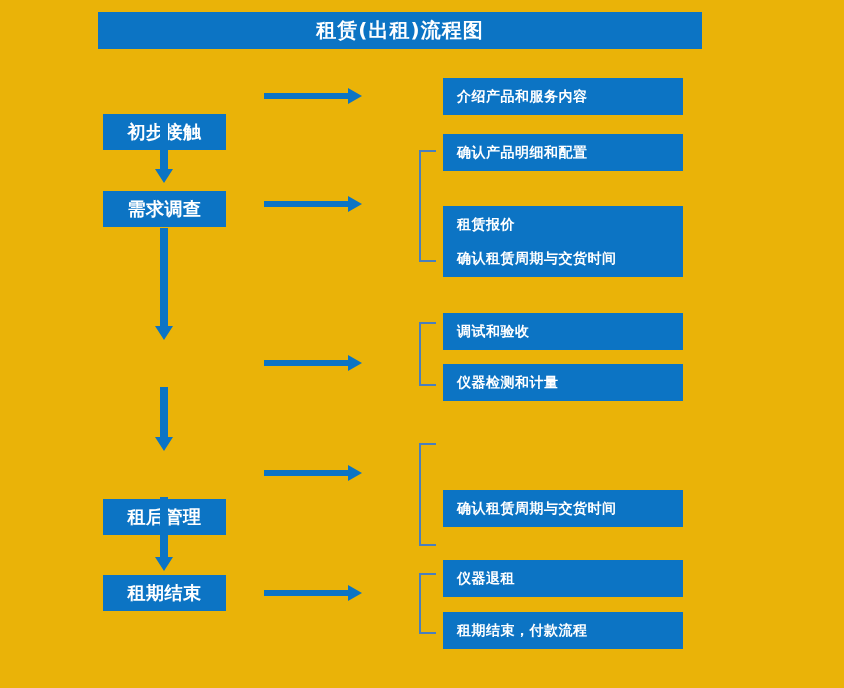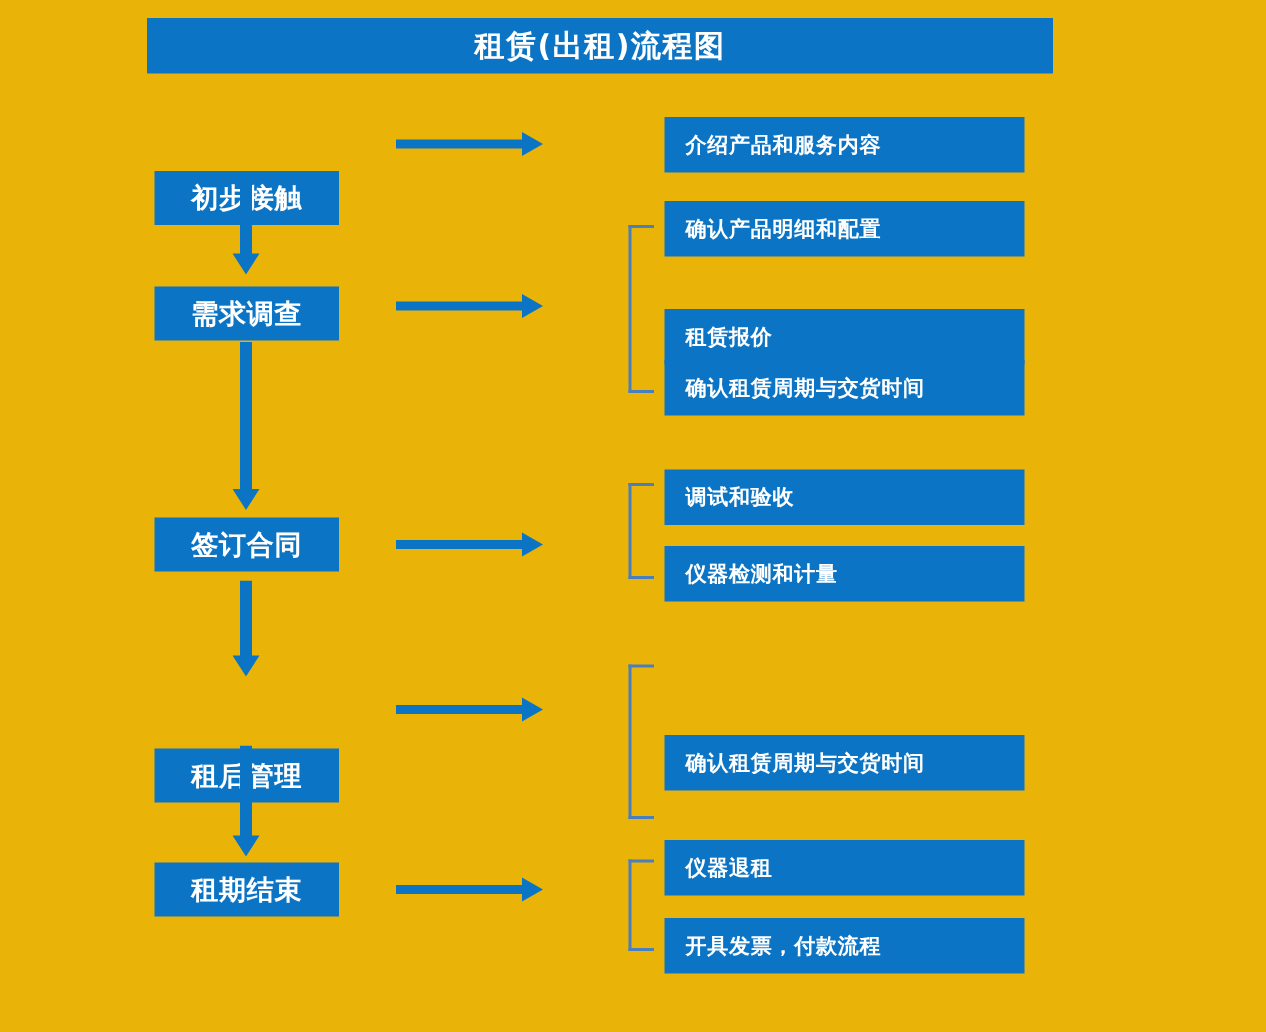--- a/index.html
+++ b/index.html
@@ -75,33 +75,32 @@
 </style>
 </head>
 <body>
 
 <div id="canvas">
 
   <div class="title-bar">租赁(出租)流程图</div>
 
   <div class="box stage-box" style="top:78px;margin-top:36px;">初步接触</div>
   <div class="box stage-box" style="top:191px;">需求调查</div>
-  <div class="box stage-box" style="top:345px;">签订合同</div>
   <div class="box stage-box" style="top:455px;margin-top:44px;">租后管理</div>
   <div class="box stage-box" style="top:575px;">租期结束</div>
 
   <div class="box detail-box" style="top:78px;">介绍产品和服务内容</div>
   <div class="box detail-box" style="top:134px;">确认产品明细和配置</div>
   <div class="box detail-box" style="top:186px;margin-top:20px;">租赁报价</div>
   <div class="box detail-box" style="top:240px;">确认租赁周期与交货时间</div>
   <div class="box detail-box" style="top:313px;">调试和验收</div>
   <div class="box detail-box" style="top:364px;">仪器检测和计量</div>
   <div class="box detail-box" style="top:490px;">确认租赁周期与交货时间</div>
   <div class="box detail-box" style="top:560px;">仪器退租</div>
-  <div class="box detail-box" style="top:612px;">开具发票，付款流程</div>
+  <div class="box detail-box" style="top:612px;">租期结束，付款流程</div>
 
   <div class="h-arrow" style="left:264px; top:87px;  width:98px;">
     <svg width="98" height="18" viewBox="0 0 98 18">
         <path d="M0 6 H84 V1 L98 9 L84 17 V12 H0 Z" fill="#0c74c4"></path>
       </svg>
   </div>
   <div class="h-arrow" style="left:264px; top:195px; width:98px;">
     <svg width="98" height="18" viewBox="0 0 98 18">
         <path d="M0 6 H84 V1 L98 9 L84 17 V12 H0 Z" fill="#0c74c4"></path>
       </svg>

